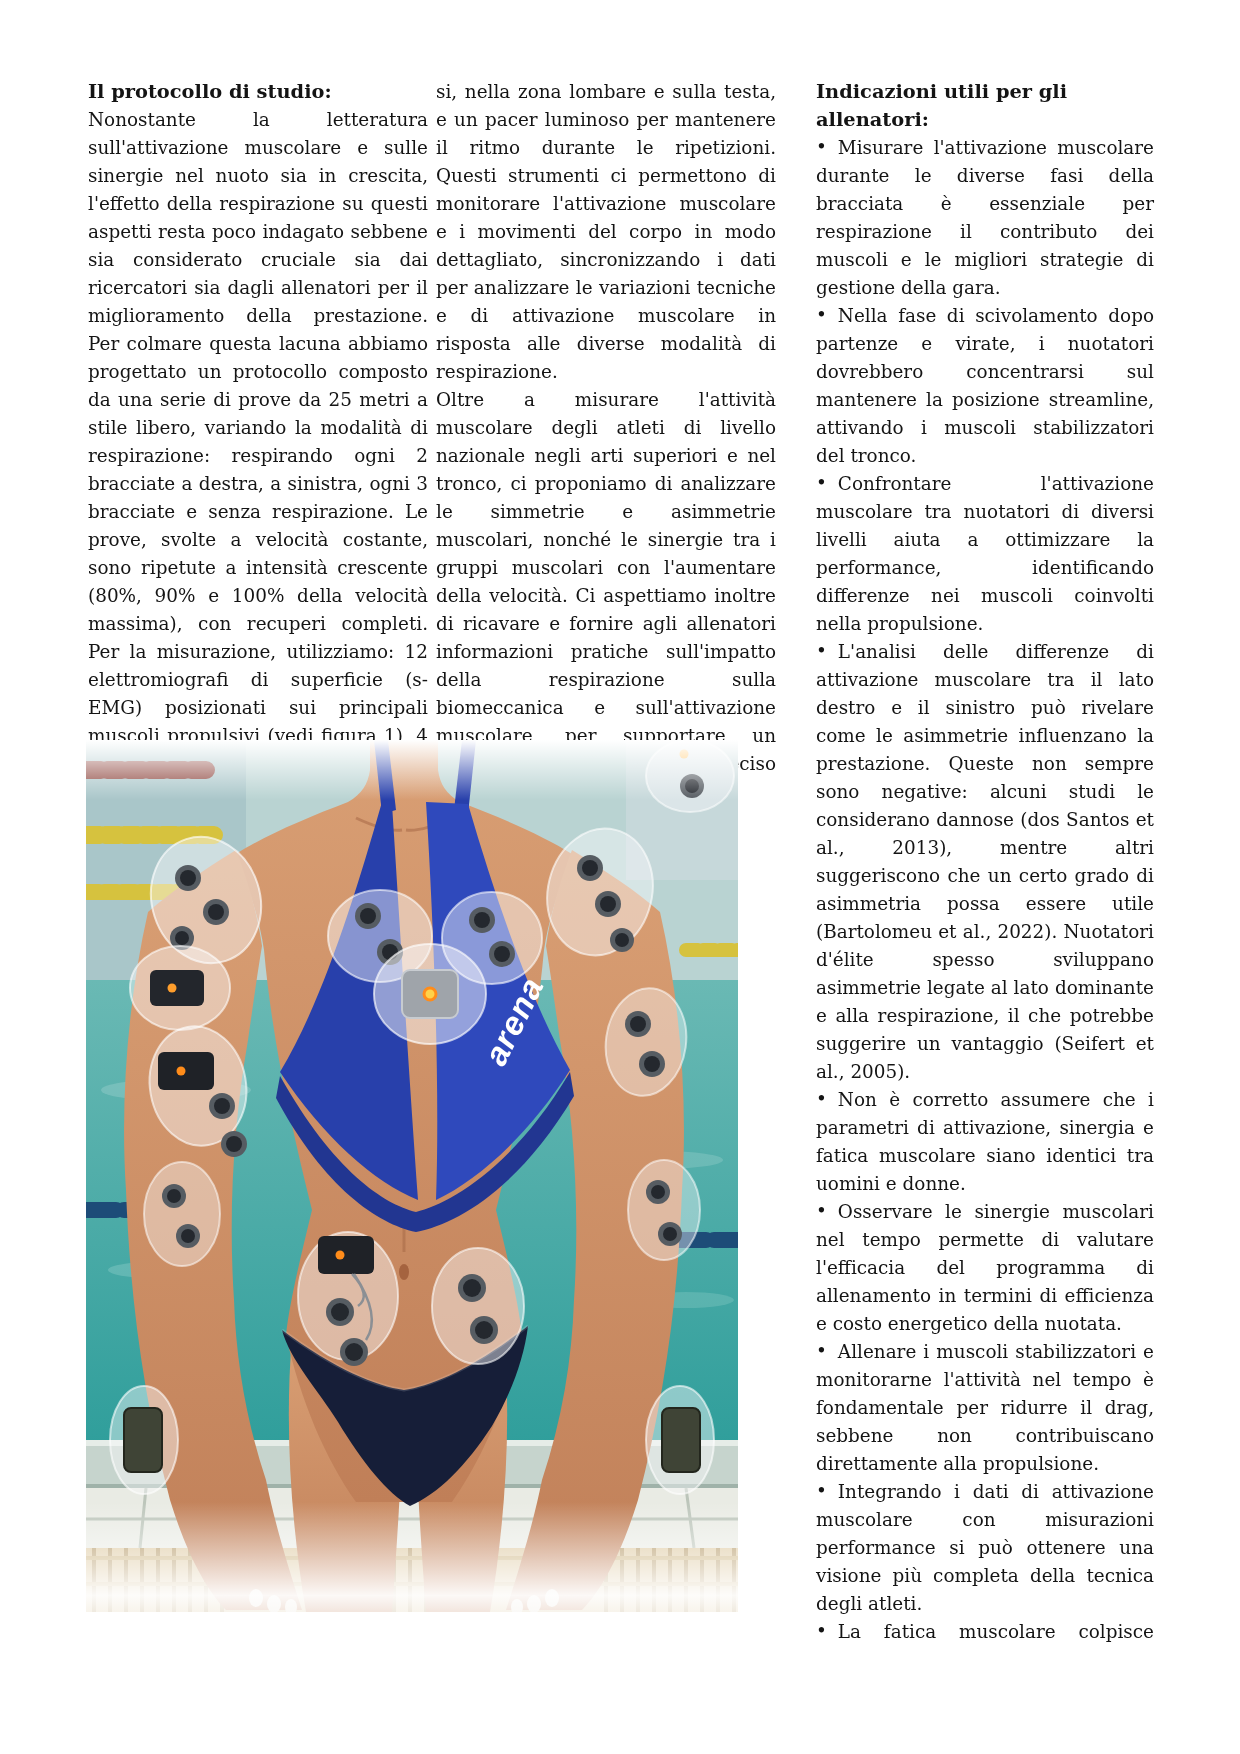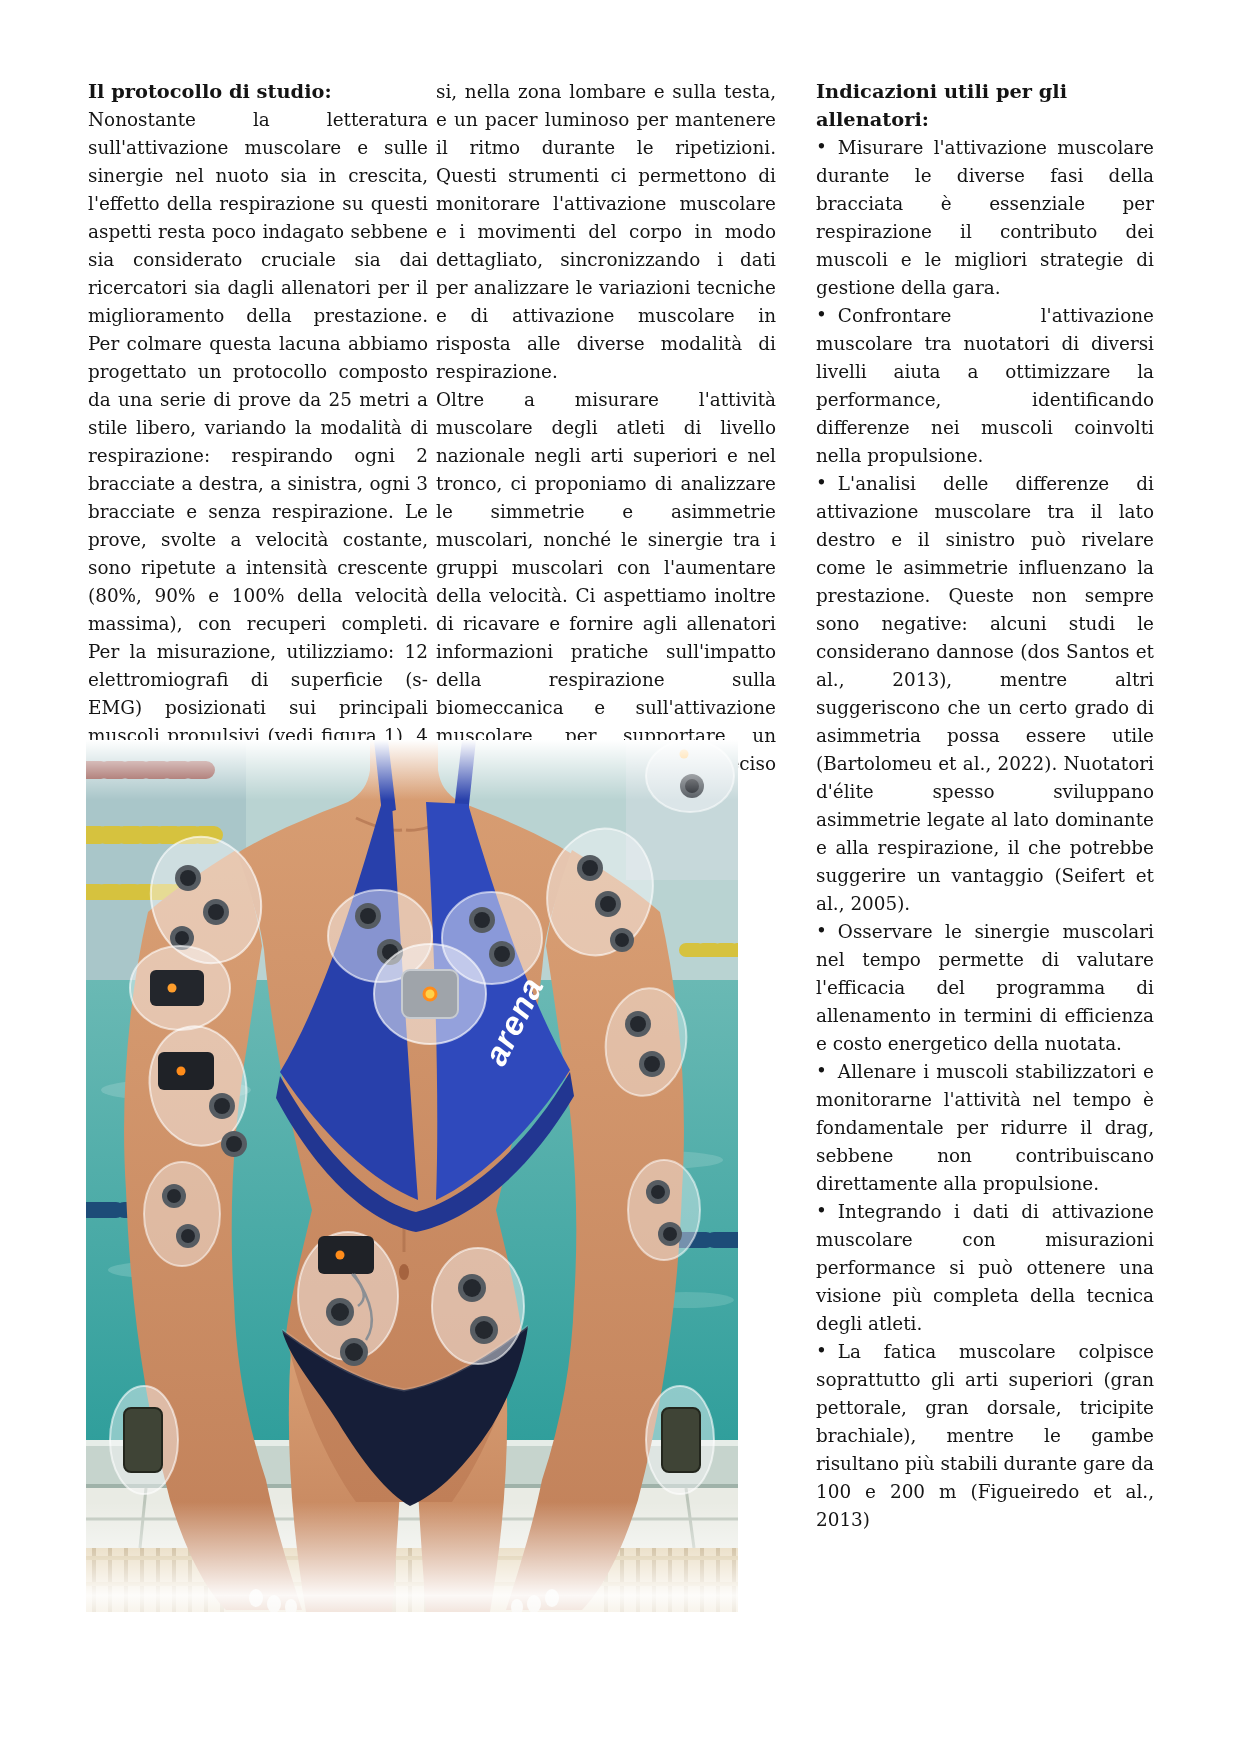--- a/index.html
+++ b/index.html
@@ -35,22 +35,24 @@
   </section>
 
   <section class="col col-2">
     <p>si, nella zona lombare e sulla testa, e un pacer luminoso per mantenere il ritmo durante le ripetizioni. Questi strumenti ci permettono di monitorare l'attivazione muscolare e i movimenti del corpo in modo dettagliato, sincronizzando i dati per analizzare le variazioni tecniche e di attivazione muscolare in risposta alle diverse modalità di respirazione.</p>
     <p>Oltre a misurare l'attività muscolare degli atleti di livello nazionale negli arti superiori e nel tronco, ci proponiamo di analizzare le simmetrie e asimmetrie muscolari, nonché le sinergie tra i gruppi muscolari con l'aumentare della velocità. Ci aspettiamo inoltre di ricavare e fornire agli allenatori informazioni pratiche sull'impatto della respirazione sulla biomeccanica e sull'attivazione muscolare, per supportare un approccio più informato e preciso nell'allenamento.</p>
   </section>
 
   <section class="col col-3">
     <h2>Indicazioni utili per gli allenatori:</h2>
     <p class="bullet"><span class="glyph">•</span><span>Misurare l'attivazione muscolare durante le diverse fasi della bracciata è essenziale per respirazione il contributo dei muscoli e le migliori strategie di gestione della gara.</span></p>
+    <p class="bullet"><span class="glyph">•</span><span>Nella fase di scivolamento dopo partenze e virate, i nuotatori dovrebbero concentrarsi sul mantenere la posizione streamline, attivando i muscoli stabilizzatori del tronco.</span></p>
     <p class="bullet"><span class="glyph">•</span><span>Confrontare l'attivazione muscolare tra nuotatori di diversi livelli aiuta a ottimizzare la performance, identificando differenze nei muscoli coinvolti nella propulsione.</span></p>
     <p class="bullet"><span class="glyph">•</span><span>L'analisi delle differenze di attivazione muscolare tra il lato destro e il sinistro può rivelare come le asimmetrie influenzano la prestazione. Queste non sempre sono negative: alcuni studi le considerano dannose (dos Santos et al., 2013), mentre altri suggeriscono che un certo grado di asimmetria possa essere utile (Bartolomeu et al., 2022). Nuotatori d'élite spesso sviluppano asimmetrie legate al lato dominante e alla respirazione, il che potrebbe suggerire un vantaggio (Seifert et al., 2005).</span></p>
+    <p class="bullet"><span class="glyph">•</span><span>Non è corretto assumere che i parametri di attivazione, sinergia e fatica muscolare siano identici tra uomini e donne.</span></p>
     <p class="bullet"><span class="glyph">•</span><span>Osservare le sinergie muscolari nel tempo permette di valutare l'efficacia del programma di allenamento in termini di efficienza e costo energetico della nuotata.</span></p>
     <p class="bullet"><span class="glyph">•</span><span>Allenare i muscoli stabilizzatori e monitorarne l'attività nel tempo è fondamentale per ridurre il drag, sebbene non contribuiscano direttamente alla propulsione.</span></p>
     <p class="bullet"><span class="glyph">•</span><span>Integrando i dati di attivazione muscolare con misurazioni performance si può ottenere una visione più completa della tecnica degli atleti.</span></p>
     <p class="bullet"><span class="glyph">•</span><span>La fatica muscolare colpisce soprattutto gli arti superiori (gran pettorale, gran dorsale, tricipite brachiale), mentre le gambe risultano più stabili durante gare da 100 e 200 m (Figueiredo et al., 2013)</span></p>
   </section>
 
   <figure class="photo">
     <svg width="652" height="872" viewBox="0 0 652 872">
       <defs>
         <linearGradient id="water" x1="0" y1="0" x2="0" y2="1">

